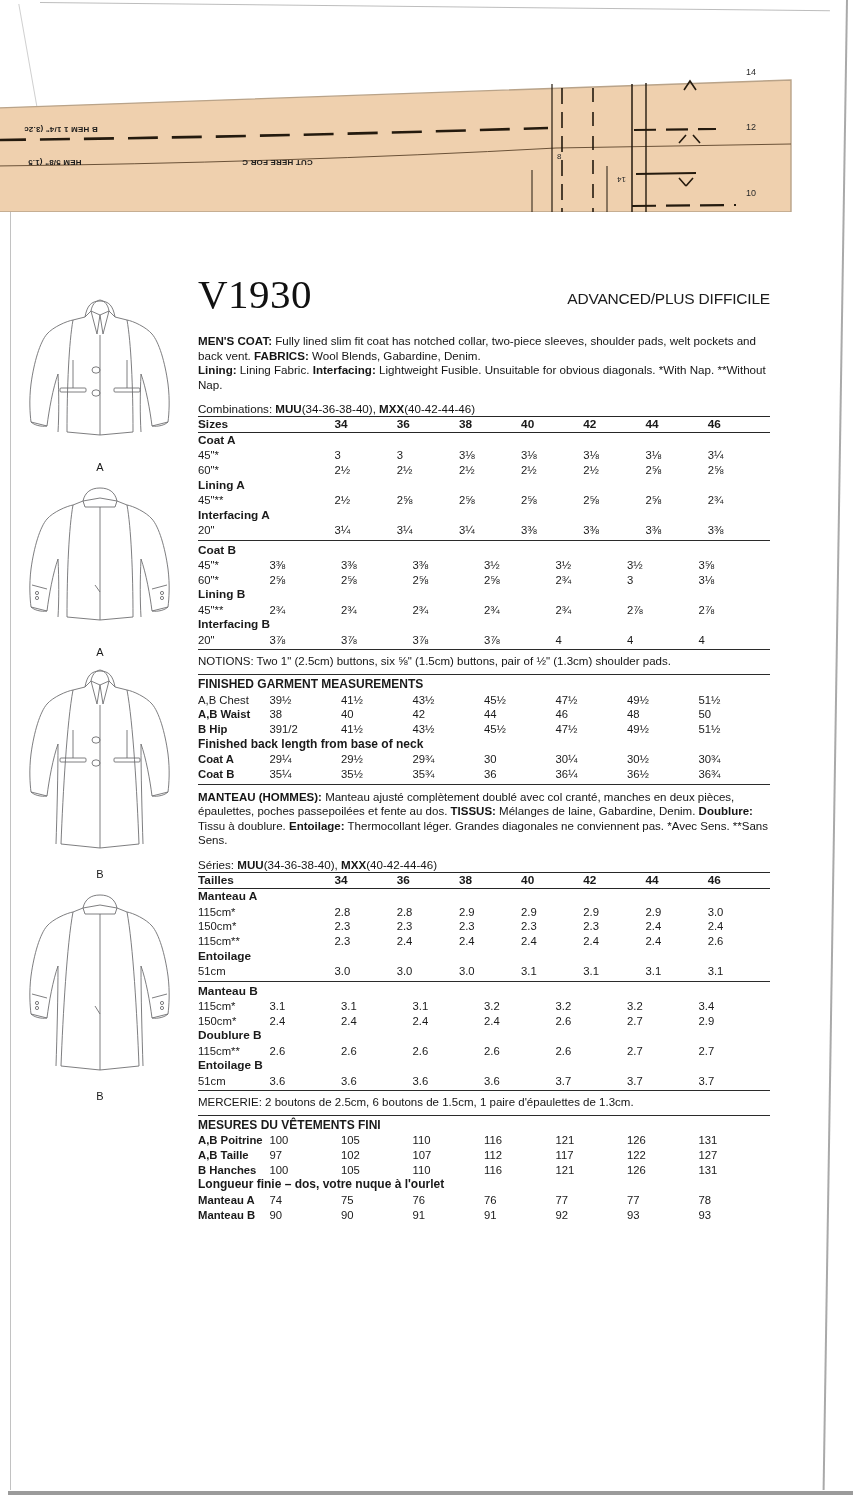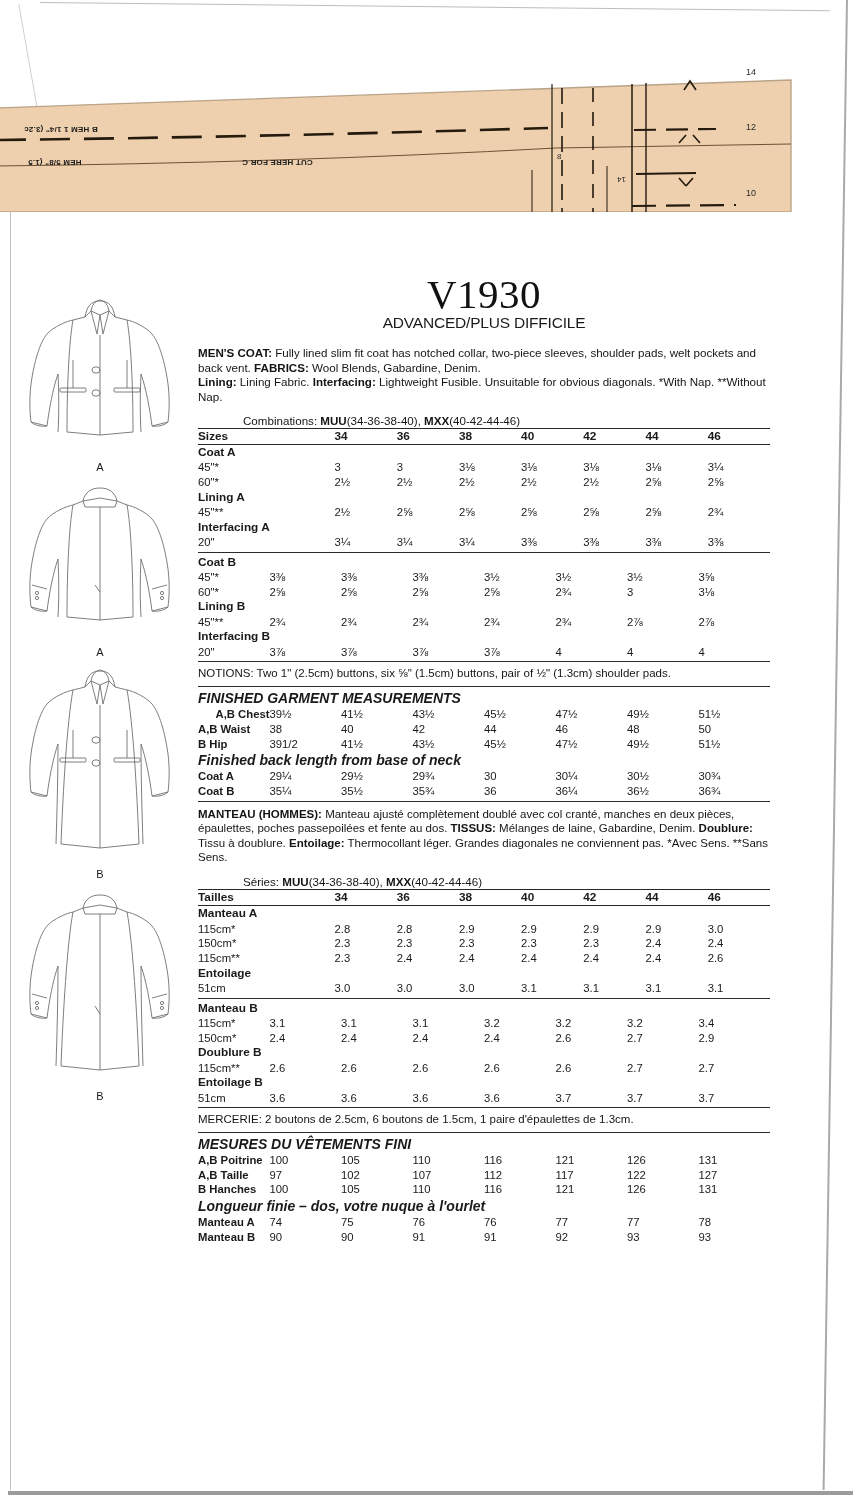--- a/index.html
+++ b/index.html
@@ -109,24 +109,23 @@
 
   
   #content {
     position: absolute;
     left: 198px; top: 275px;
     width: 572px;
     color: #141414;
   }
   .headrow {
     display: flex;
-    align-items: center;
+    align-items: flex-end;
     justify-content: space-between;
-    margin-bottom: 8px;
-    flex-direction: column;
+    margin-bottom: 20px;
   }
   #pattern-number {
     font-family: "Liberation Serif", serif;
     font-size: 41px;
     line-height: 0.95;
     letter-spacing: 0.5px;
     color: #111;
   }
   #difficulty {
     font-family: "Liberation Sans", sans-serif;
@@ -140,21 +139,20 @@
     line-height: 1.27;
     color: #151515;
     margin-bottom: 9px;
   }
   .desc b { font-weight: bold; }
 
   .combos {
     font-size: 11.6px;
     color: #151515;
     margin-bottom: 1px;
-    margin-left: 45px;
   }
   .combos b { font-weight: bold; }
 
   table.sz {
     width: 100%;
     border-collapse: collapse;
     font-size: 11.3px;
     color: #1a1a1a;
     table-layout: fixed;
   }
@@ -172,22 +170,21 @@
   }
   .notions {
     font-size: 11.5px;
     line-height: 1.26;
     padding: 2px 0 3px 0;
     color: #151515;
   }
   .notions b { font-weight: normal; }
   .subtitle-row td {
     font-weight: bold;
-    font-size: 14px;
-    font-style: italic;
+    font-size: 12px;
   }
   .fr-desc {
     font-size: 11.5px;
     line-height: 1.27;
     color: #151515;
     padding-top: 3px;
     margin-bottom: 10px;
   }
   .fr-desc b { font-weight: bold; }
 </style>
@@ -490,21 +487,21 @@
     <div class="notions"><b>NOTIONS:</b><span> Two 1" (2.5cm) buttons, six ⅝" (1.5cm) buttons, pair of ½" (1.3cm) shoulder pads.</span></div>
 
     <div class="thin-rule"></div>
 
     <table class="sz">
       <tbody>
         <tr class="subtitle-row">
             <td colspan="8">FINISHED GARMENT MEASUREMENTS</td>
           </tr>
         <tr>
-          <td class="lab" style="font-weight:bold;text-align:right;">A,B Chest</td>
+          <td class="lab" style="font-weight:normal;">A,B Chest</td>
           <td class="v">39½</td>
           <td class="v">41½</td>
           <td class="v">43½</td>
           <td class="v">45½</td>
           <td class="v">47½</td>
           <td class="v">49½</td>
           <td class="v">51½</td>
         </tr>
         <tr>
           <td class="lab" style="font-weight:bold;">A,B Waist</td>

